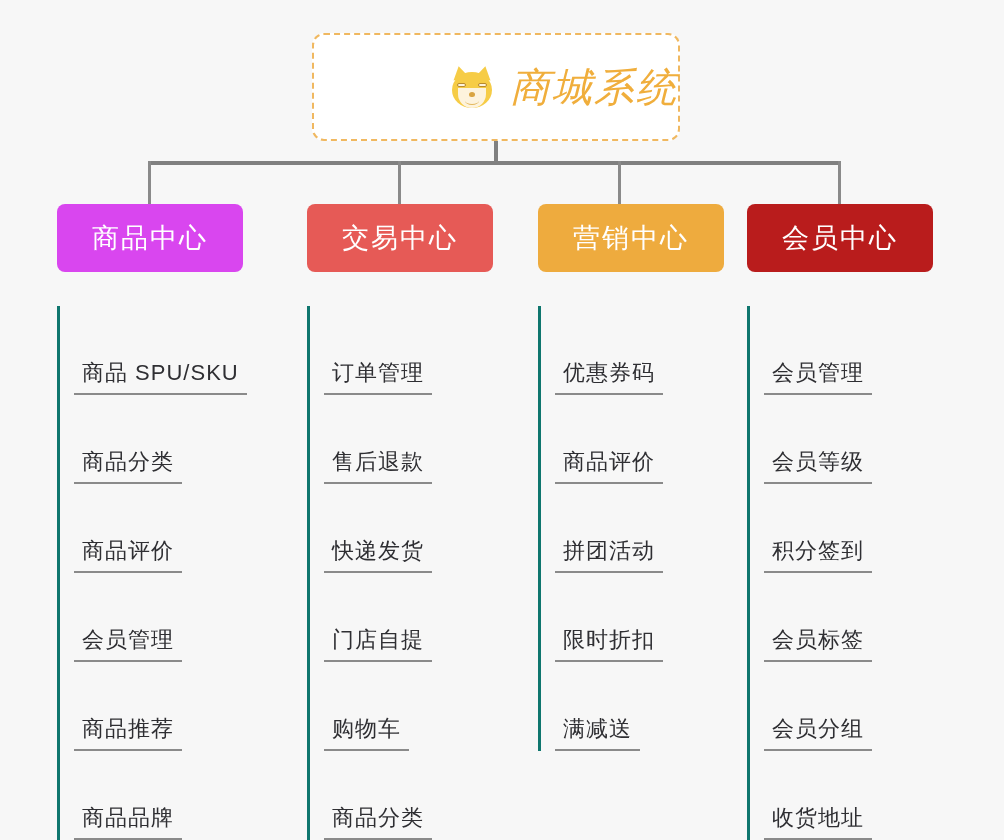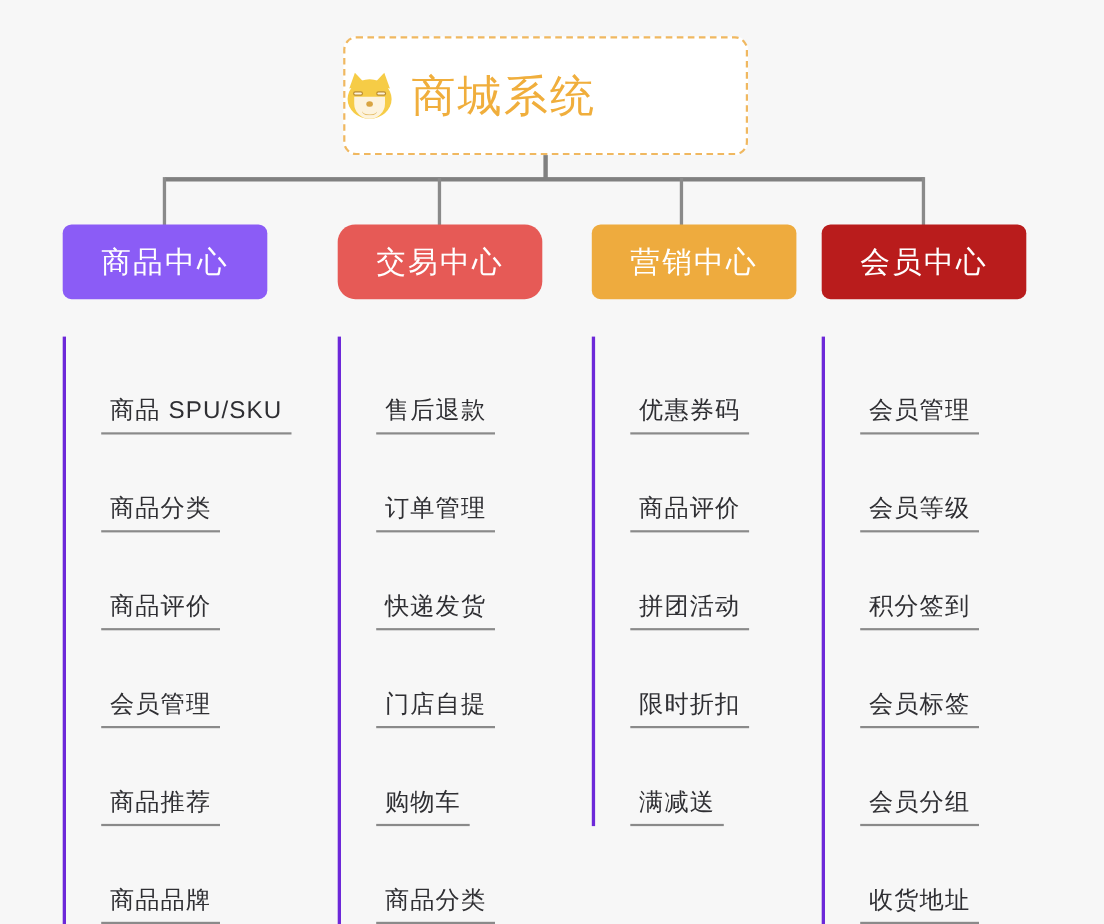--- a/index.html
+++ b/index.html
@@ -28,22 +28,23 @@
     left: 312px;
     top: 33px;
     width: 368px;
     height: 108px;
     background: #ffffff;
     border: 2px dashed #f0b860;
     border-radius: 12px;
     box-sizing: border-box;
     display: flex;
     align-items: center;
-    justify-content: flex-start;
+    justify-content: flex-end;
     gap: 14px;
+    font-style: italic;
   }
   .root-emoji {
     font-size: 40px;
     line-height: 1;
     display: block;
     width: 46px;
     height: 46px;
     position: relative;
   }
   .root-title {
@@ -134,22 +135,22 @@
     font-size: 27px;
     letter-spacing: 2px;
     box-sizing: border-box;
     white-space: nowrap;
   }
 
   
   .leaf-list {
     position: relative;
     margin-top: 34px;
-    padding-left: 32px;
-    border-left: 3px solid #6d28d9;
+    padding-left: 14px;
+    border-left: 3px solid #0f766e;
   }
   .leaf-item {
     height: 89px;
     display: flex;
     align-items: flex-end;
     box-sizing: border-box;
   }
   .leaf-label {
     font-size: 22px;
     color: #2f2f33;
@@ -185,21 +186,21 @@
   <div class="conn conn-vert" style="left:494px; top:141px; height:22px;"></div>
 
   <div class="conn conn-horiz" style="left:150px; top:161px; width:690px;"></div>
 
   <div class="conn conn-drop" style="left:148px; top:161px; height:44px;"></div>
   <div class="conn conn-drop" style="left:398px; top:161px; height:44px;"></div>
   <div class="conn conn-drop" style="left:618px; top:161px; height:44px;"></div>
   <div class="conn conn-drop" style="left:838px; top:161px; height:44px;"></div>
 
   <div class="column" style="left:57px; width:186px;">
-    <div class="cat-header" style="background:#8b5cf6;">
+    <div class="cat-header" style="background:#d946ef;">
       <span>商品中心</span>
     </div>
     <div class="leaf-list">
       <div class="leaf-item">
         <span class="leaf-label">商品 SPU/SKU</span>
       </div>
       <div class="leaf-item">
         <span class="leaf-label">商品分类</span>
       </div>
       <div class="leaf-item">
@@ -211,29 +212,29 @@
       <div class="leaf-item">
         <span class="leaf-label">商品推荐</span>
       </div>
       <div class="leaf-item">
         <span class="leaf-label">商品品牌</span>
       </div>
     </div>
   </div>
 
   <div class="column" style="left:307px; width:186px;">
-    <div class="cat-header" style="background:#e65a56;border-radius:16px;">
+    <div class="cat-header" style="background:#e65a56;">
       <span>交易中心</span>
     </div>
     <div class="leaf-list">
       <div class="leaf-item">
+        <span class="leaf-label">订单管理</span>
+      </div>
+      <div class="leaf-item">
         <span class="leaf-label">售后退款</span>
-      </div>
-      <div class="leaf-item">
-        <span class="leaf-label">订单管理</span>
       </div>
       <div class="leaf-item">
         <span class="leaf-label">快递发货</span>
       </div>
       <div class="leaf-item">
         <span class="leaf-label">门店自提</span>
       </div>
       <div class="leaf-item">
         <span class="leaf-label">购物车</span>
       </div>

